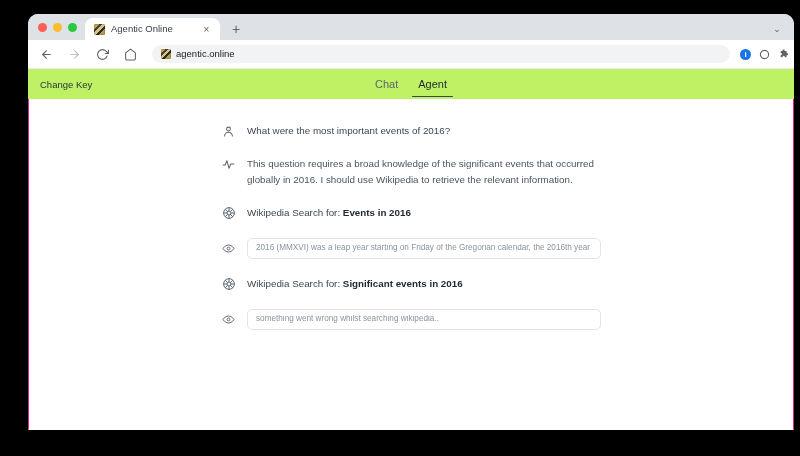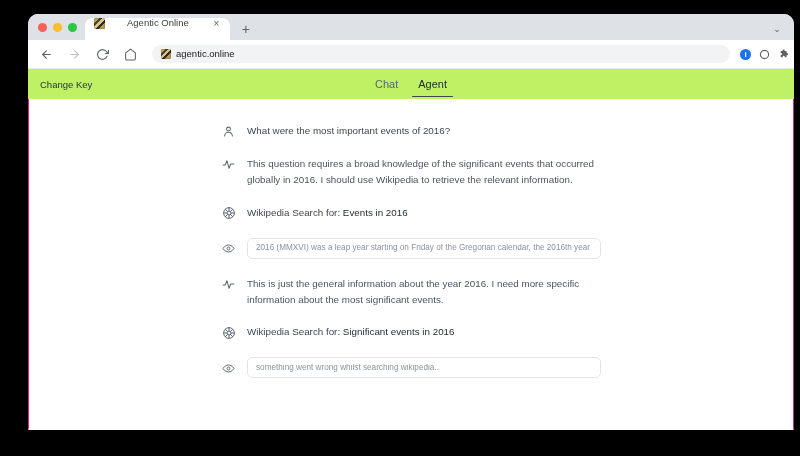--- a/index.html
+++ b/index.html
@@ -47,21 +47,22 @@
     height: 26px;
     padding: 0 8px 0 4px;
   }
   .dot { width: 9px; height: 9px; border-radius: 50%; }
   .dot.red    { background: #ff5f57; }
   .dot.yellow { background: #febc2e; }
   .dot.green  { background: #28c840; }
 
   .tab {
     display: flex;
-    gap: 22px;
+    align-items: center;
+    gap: 6px;
     height: 22px;
     padding: 0 8px 0 9px;
     background: #ffffff;
     border-radius: 8px 8px 0 0;
     min-width: 118px;
     position: relative;
   }
   .favicon {
     width: 11px; height: 11px;
     border-radius: 1px;
@@ -268,21 +269,21 @@
     display: flex; align-items: center; justify-content: center;
   }
   .row-icon svg { display: block; }
   .row-text {
     font-size: 9.8px;
     line-height: 1.62;
     color: #3d4753;
     flex: 1 1 auto;
   }
   .row-text.muted { color: #4a5460; }
-  .row-text .strong { font-weight: normal; color: #1f2733; }
+  .row-text .strong { font-weight: bold; color: #1f2733; }
 
   .result-row {
     display: flex;
     align-items: center;
     gap: 11px;
     margin-bottom: 17px;
   }
   .result-box {
     flex: 1 1 auto;
     height: 19px;
@@ -462,28 +463,20 @@
               <svg width="13" height="13" viewBox="0 0 24 24" fill="none" stroke="currentColor" stroke-width="1.8">
                   <path d="M1.8 12S5.5 5.5 12 5.5 22.2 12 22.2 12 18.5 18.5 12 18.5 1.8 12 1.8 12z"></path>
                   <circle cx="12" cy="12" r="2.6"></circle>
                 </svg>
             </span>
             <span class="result-box">
               <span class="result-text">2016 (MMXVI) was a leap year starting on Friday of the Gregorian calendar, the 2016th year of the</span>
             </span>
           </div>
 
-          <div class="row">
-            <span class="row-icon">
-              <svg width="13" height="13" viewBox="0 0 24 24" fill="none" stroke="currentColor" stroke-width="1.9" stroke-linecap="round" stroke-linejoin="round">
-                  <polyline points="2 13 6 13 9 5 13 19 16 11 18 11 22 11"></polyline>
-                </svg>
-            </span>
-            <span class="row-text muted">This is just the general information about the year 2016. I need more specific information about the most significant events.</span>
-          </div>
 
           <div class="row">
             <span class="row-icon">
               <svg width="14" height="14" viewBox="0 0 24 24" fill="none" stroke="currentColor" stroke-width="1.7">
                   <circle cx="12" cy="12" r="9.2"></circle>
                   <circle cx="12" cy="12" r="3.3"></circle>
                   <line x1="12" y1="2.8" x2="12" y2="8.7"></line>
                   <line x1="12" y1="15.3" x2="12" y2="21.2"></line>
                   <line x1="2.8" y1="12" x2="8.7" y2="12"></line>
                   <line x1="15.3" y1="12" x2="21.2" y2="12"></line>

